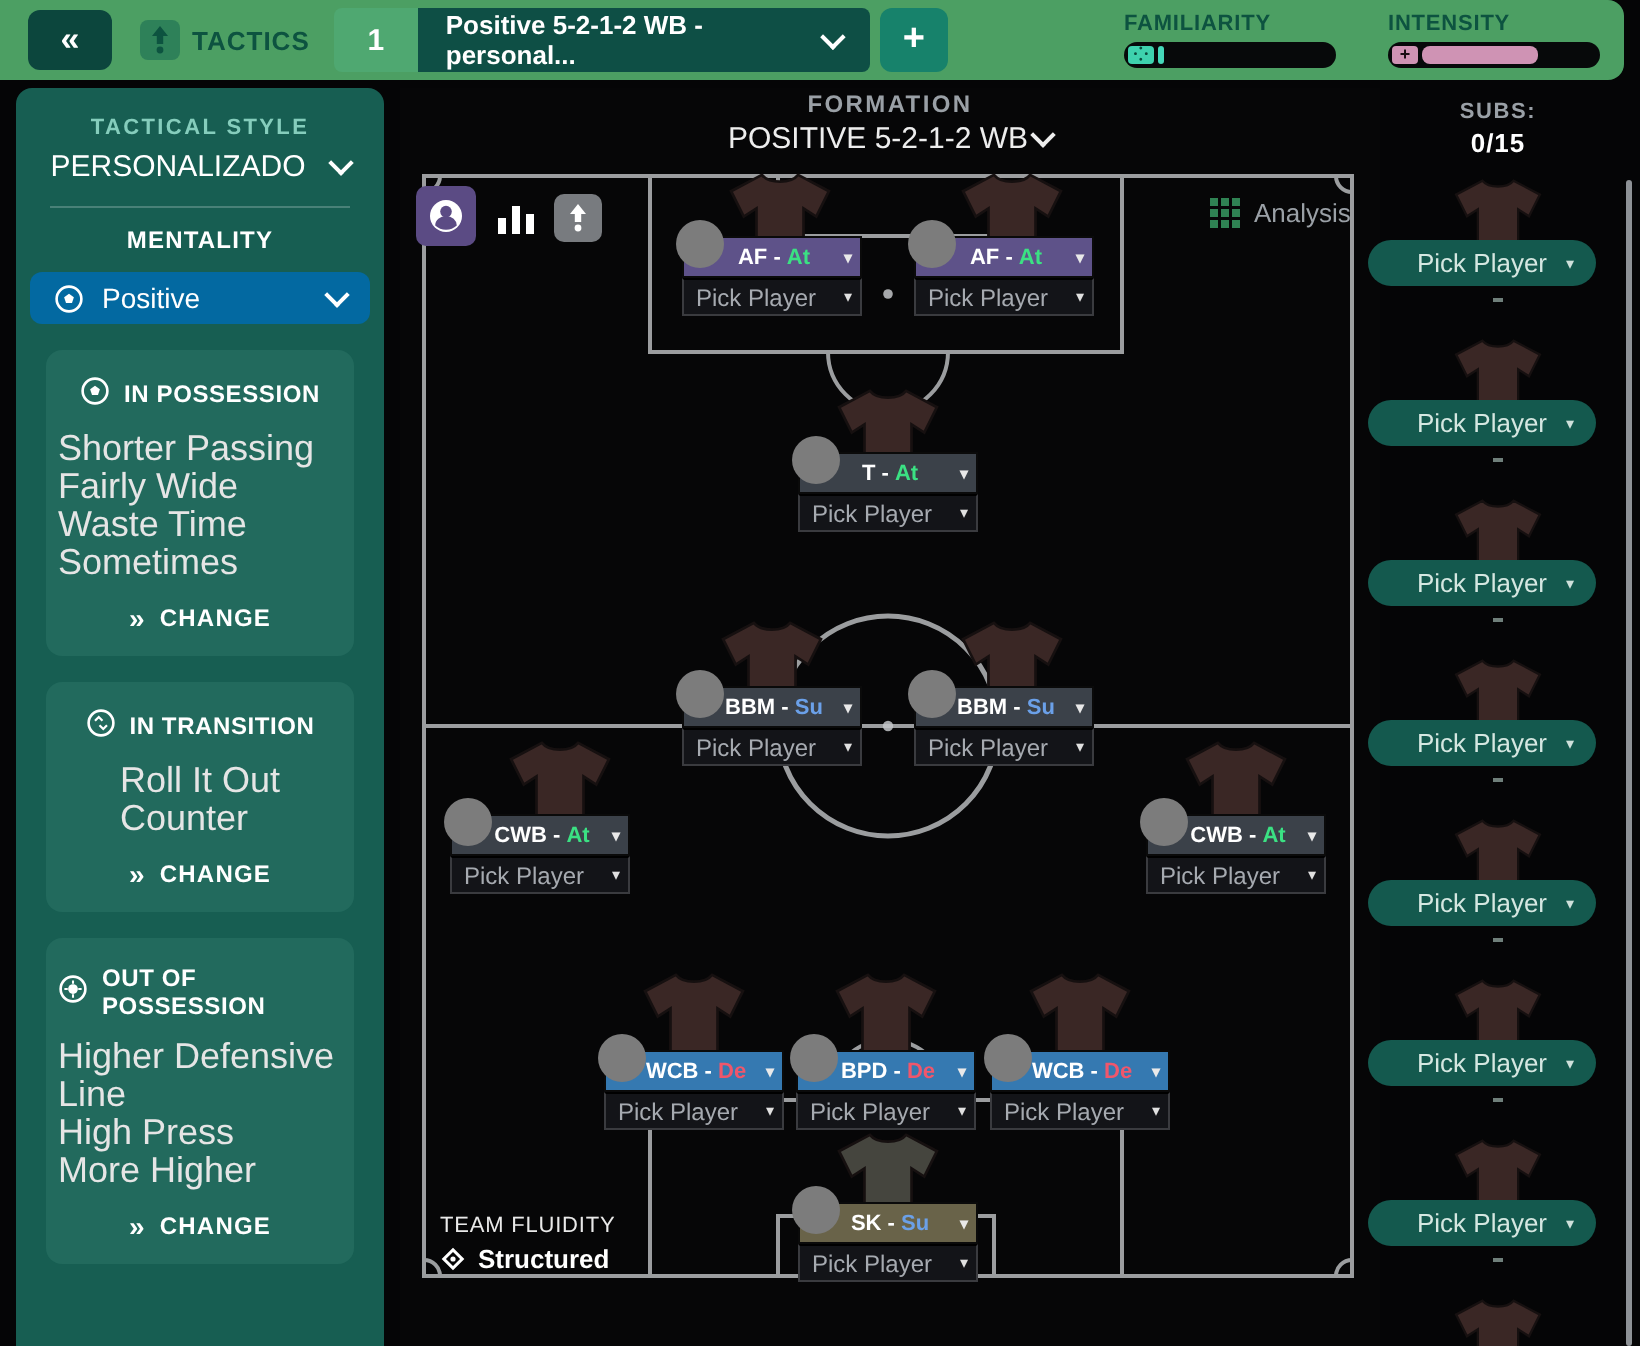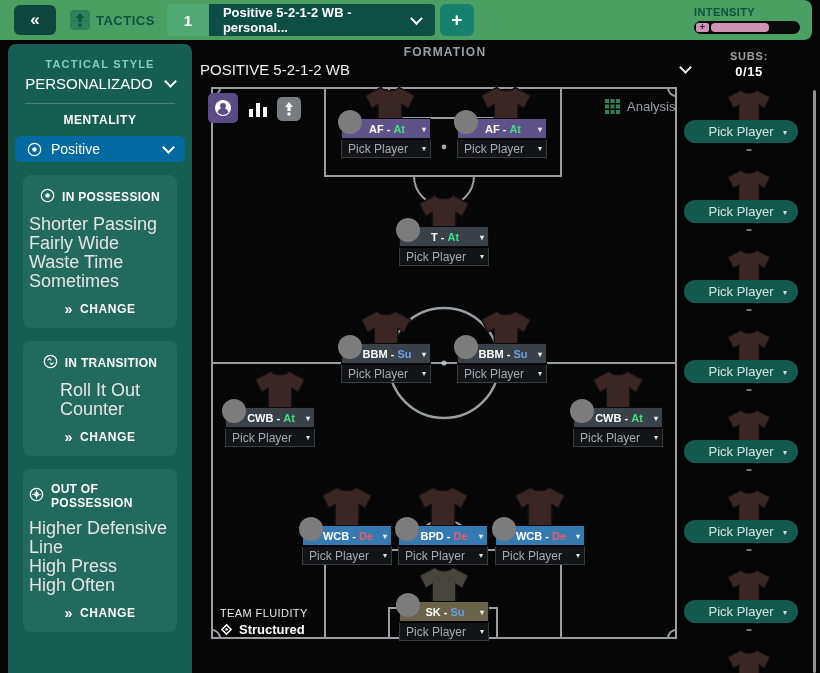--- a/index.html
+++ b/index.html
@@ -49,21 +49,21 @@
   .panel-title{display:flex;gap:7px;align-items:center;font-weight:bold;font-size:12px;letter-spacing:.3px;}
   .panel-items{margin-top:9px;text-align:left;font-size:18px;color:#e5e5e5;line-height:19px;}
   .panel-change{margin-top:11px;font-weight:bold;font-size:12px;letter-spacing:.6px;display:flex;gap:7px;
                 align-items:center;cursor:pointer;}
   .dbl-chev{font-size:14px;line-height:12px;}
 
   
   .pitch-area{position:absolute;left:200px;top:44px;width:490px;height:629px;background:#060607;}
   .formation-label{position:absolute;top:1px;width:100%;text-align:center;color:#9aa0a6;
                    font-weight:bold;font-size:12px;letter-spacing:1.2px;}
-  .formation-name{position:absolute;top:17px;width:100%;display:flex;justify-content:space-between;align-items:center;
+  .formation-name{position:absolute;top:17px;width:100%;display:flex;justify-content:center;align-items:center;
                   gap:3px;color:#ededed;font-size:15px;cursor:pointer;}
   .pitch-svg{position:absolute;left:0;top:0;z-index:0;}
   .view-btn{position:absolute;z-index:3;display:flex;align-items:center;justify-content:center;
             border-radius:5px;cursor:pointer;}
   .btn-players{left:8px;top:49px;width:30px;height:30px;background:#5b4b84;}
   .btn-chart{left:45px;top:54px;width:26px;height:22px;background:transparent;}
   .btn-kit{left:77px;top:53px;width:24px;height:24px;background:#787b7f;}
   .analysis{position:absolute;left:405px;top:55px;z-index:3;display:flex;align-items:center;gap:7px;
             color:#9aa0a6;font-size:13px;cursor:pointer;}
   .positions-layer{position:absolute;inset:0;}
@@ -114,20 +114,27 @@
     <div class="tactic-select">
       <div class="tactic-number">1</div>
       <div class="tactic-name">
         <span>Positive 5-2-1-2 WB - personal...</span>
         <span class="chev"></span>
       </div>
     </div>
     <div class="add-btn">+</div>
     <div class="meters">
       <div class="meter-block">
+        <span class="meter-label">FAMILIARITY</span>
+        <div class="meter">
+          <span class="meter-chip fam-chip">⁘</span>
+          <span class="meter-fill" style="width: 3px; background: rgb(69, 216, 186);"></span>
+        </div>
+      </div>
+      <div class="meter-block">
         <span class="meter-label">INTENSITY</span>
         <div class="meter">
           <span class="meter-chip int-chip">+</span>
           <span class="meter-fill" style="width: 58px; background: rgb(207, 147, 180);"></span>
         </div>
       </div>
     </div>
   </header>
 
   <aside class="sidebar">
@@ -191,21 +198,21 @@
       <span class="panel-icon"><svg width="15" height="15" viewBox="0 0 16 16">
                 <circle cx="8" cy="8" r="6.6" fill="none" stroke="#fff" stroke-width="1.4"></circle>
                 <circle cx="8" cy="8" r="2.6" fill="#fff"></circle>
                 <path d="M8 3.4 V5.2 M12.6 8 H10.8 M8 12.6 V10.8 M3.4 8 H5.2" stroke="#fff" stroke-width="1.1"></path>
               </svg></span>
       <span class="panel-title-text">OUT OF POSSESSION</span>
     </div>
     <div class="panel-items">
             <div>Higher Defensive Line</div>
             <div>High Press</div>
-            <div>High Often</div>
+            <div>More Higher</div>
           </div>
     <div class="panel-change">
       <span class="dbl-chev">»</span>
       <span class="change-text">CHANGE</span>
     </div>
   </section>
 </div>
   </aside>
 
   <main class="pitch-area">

